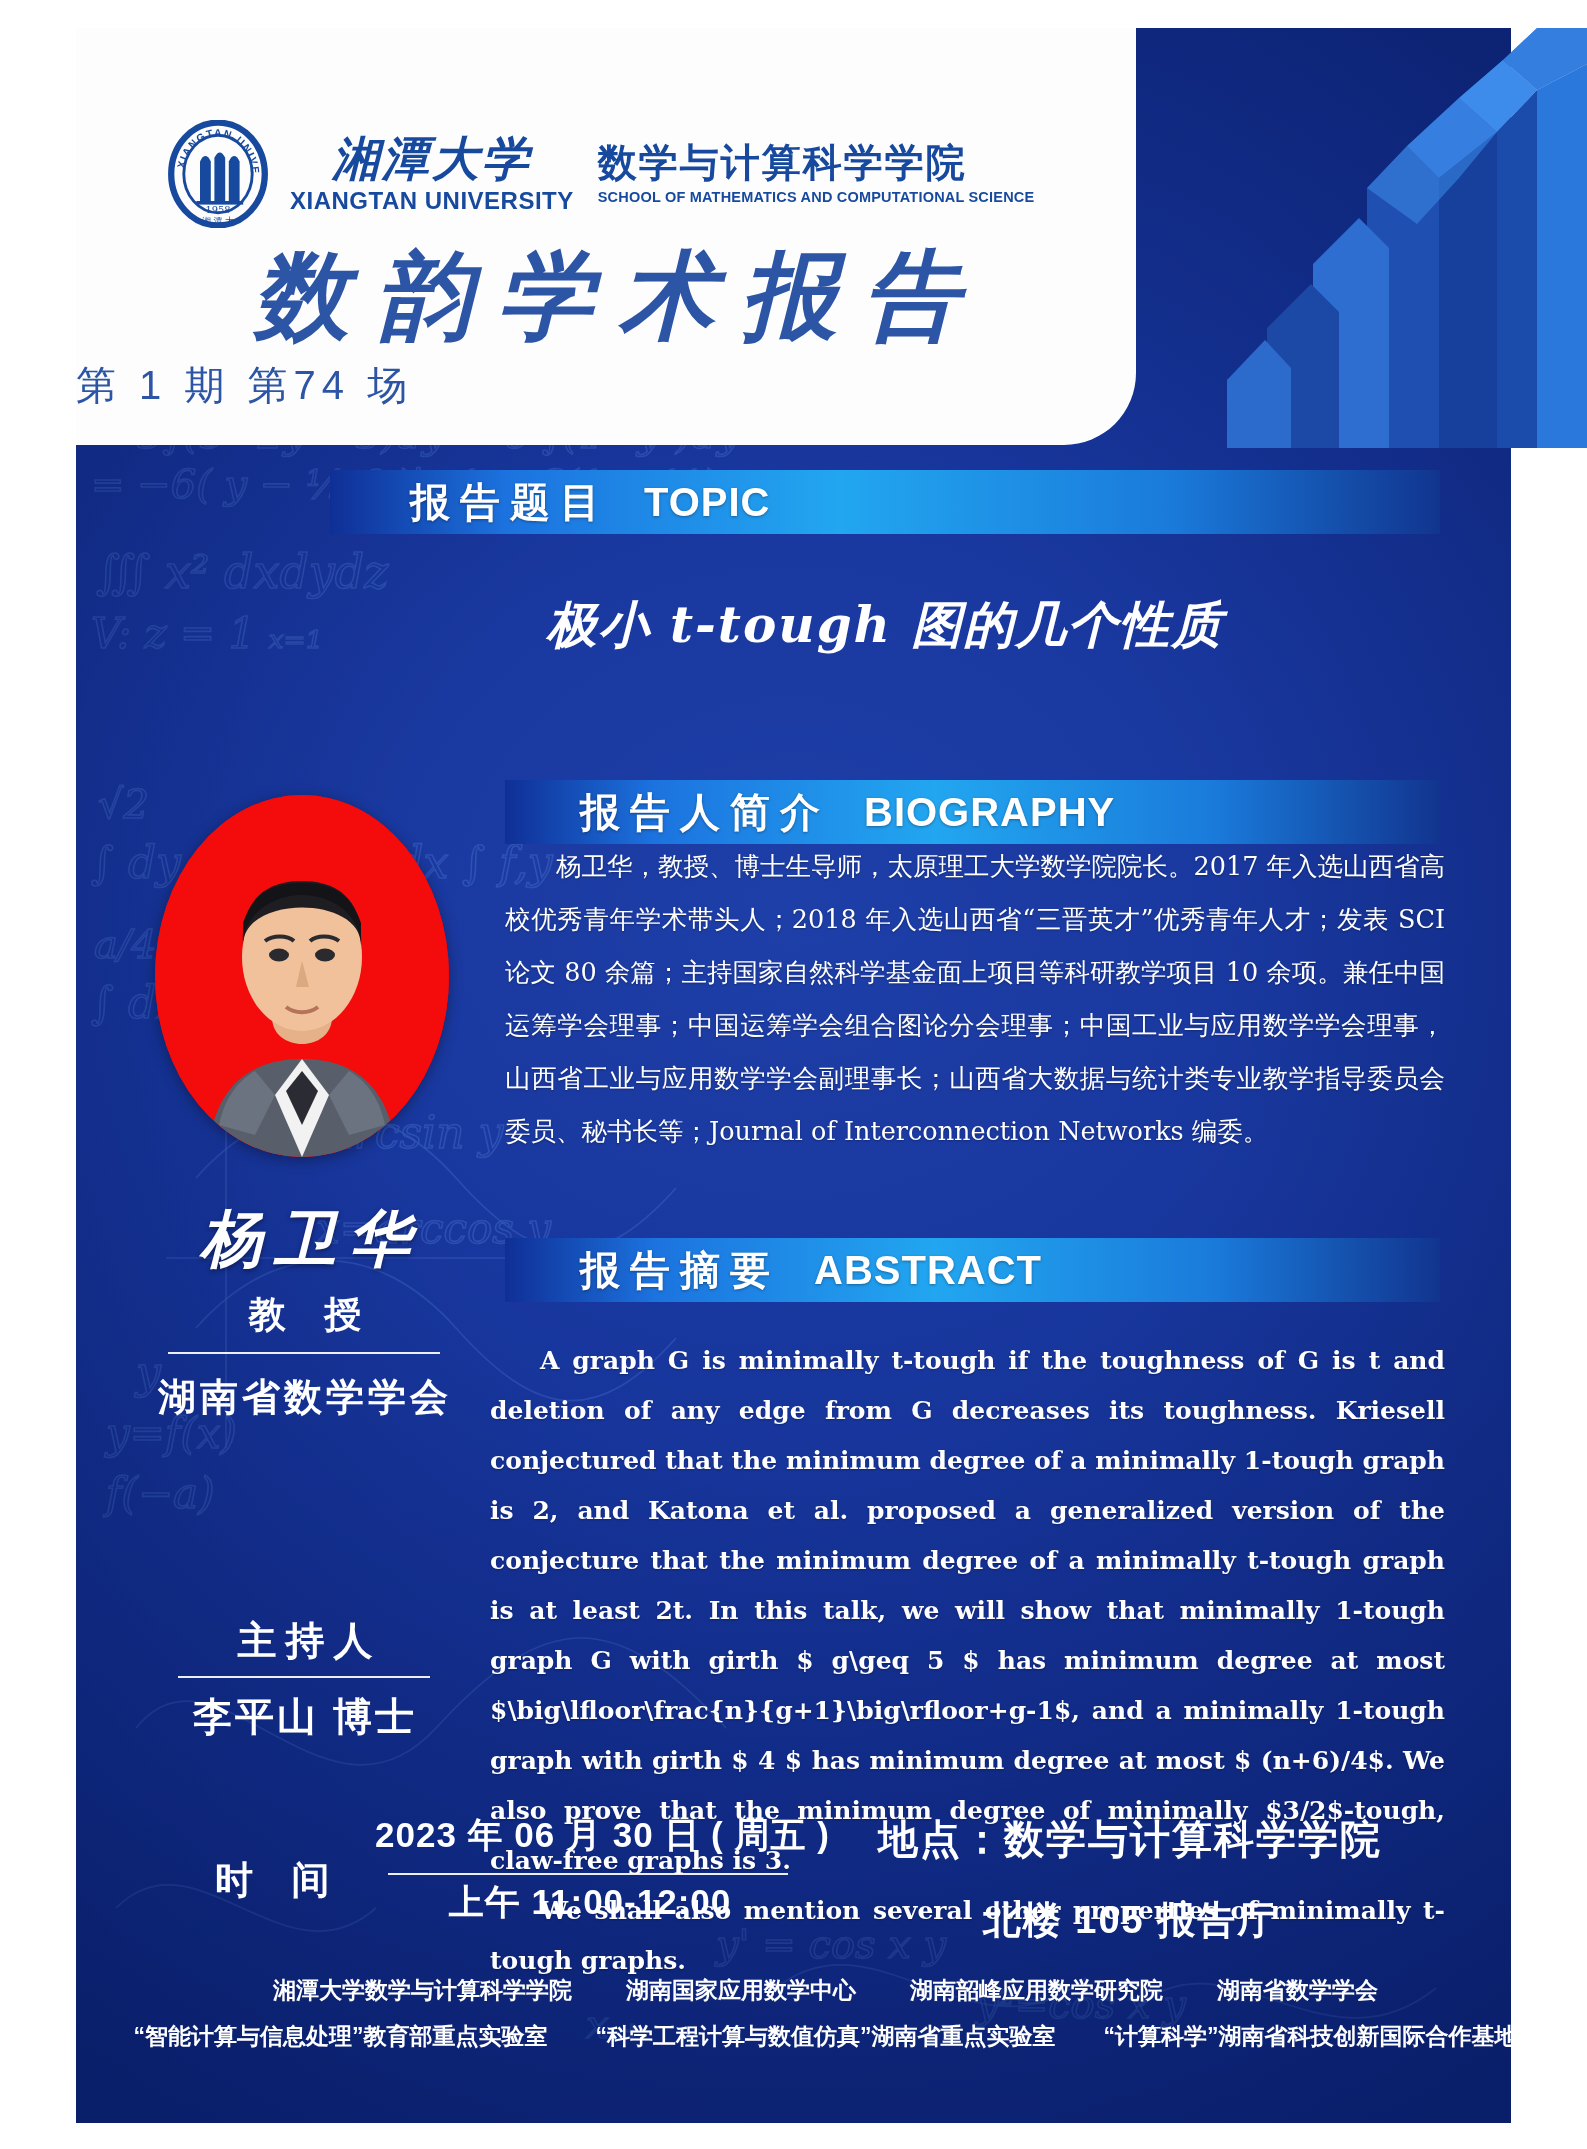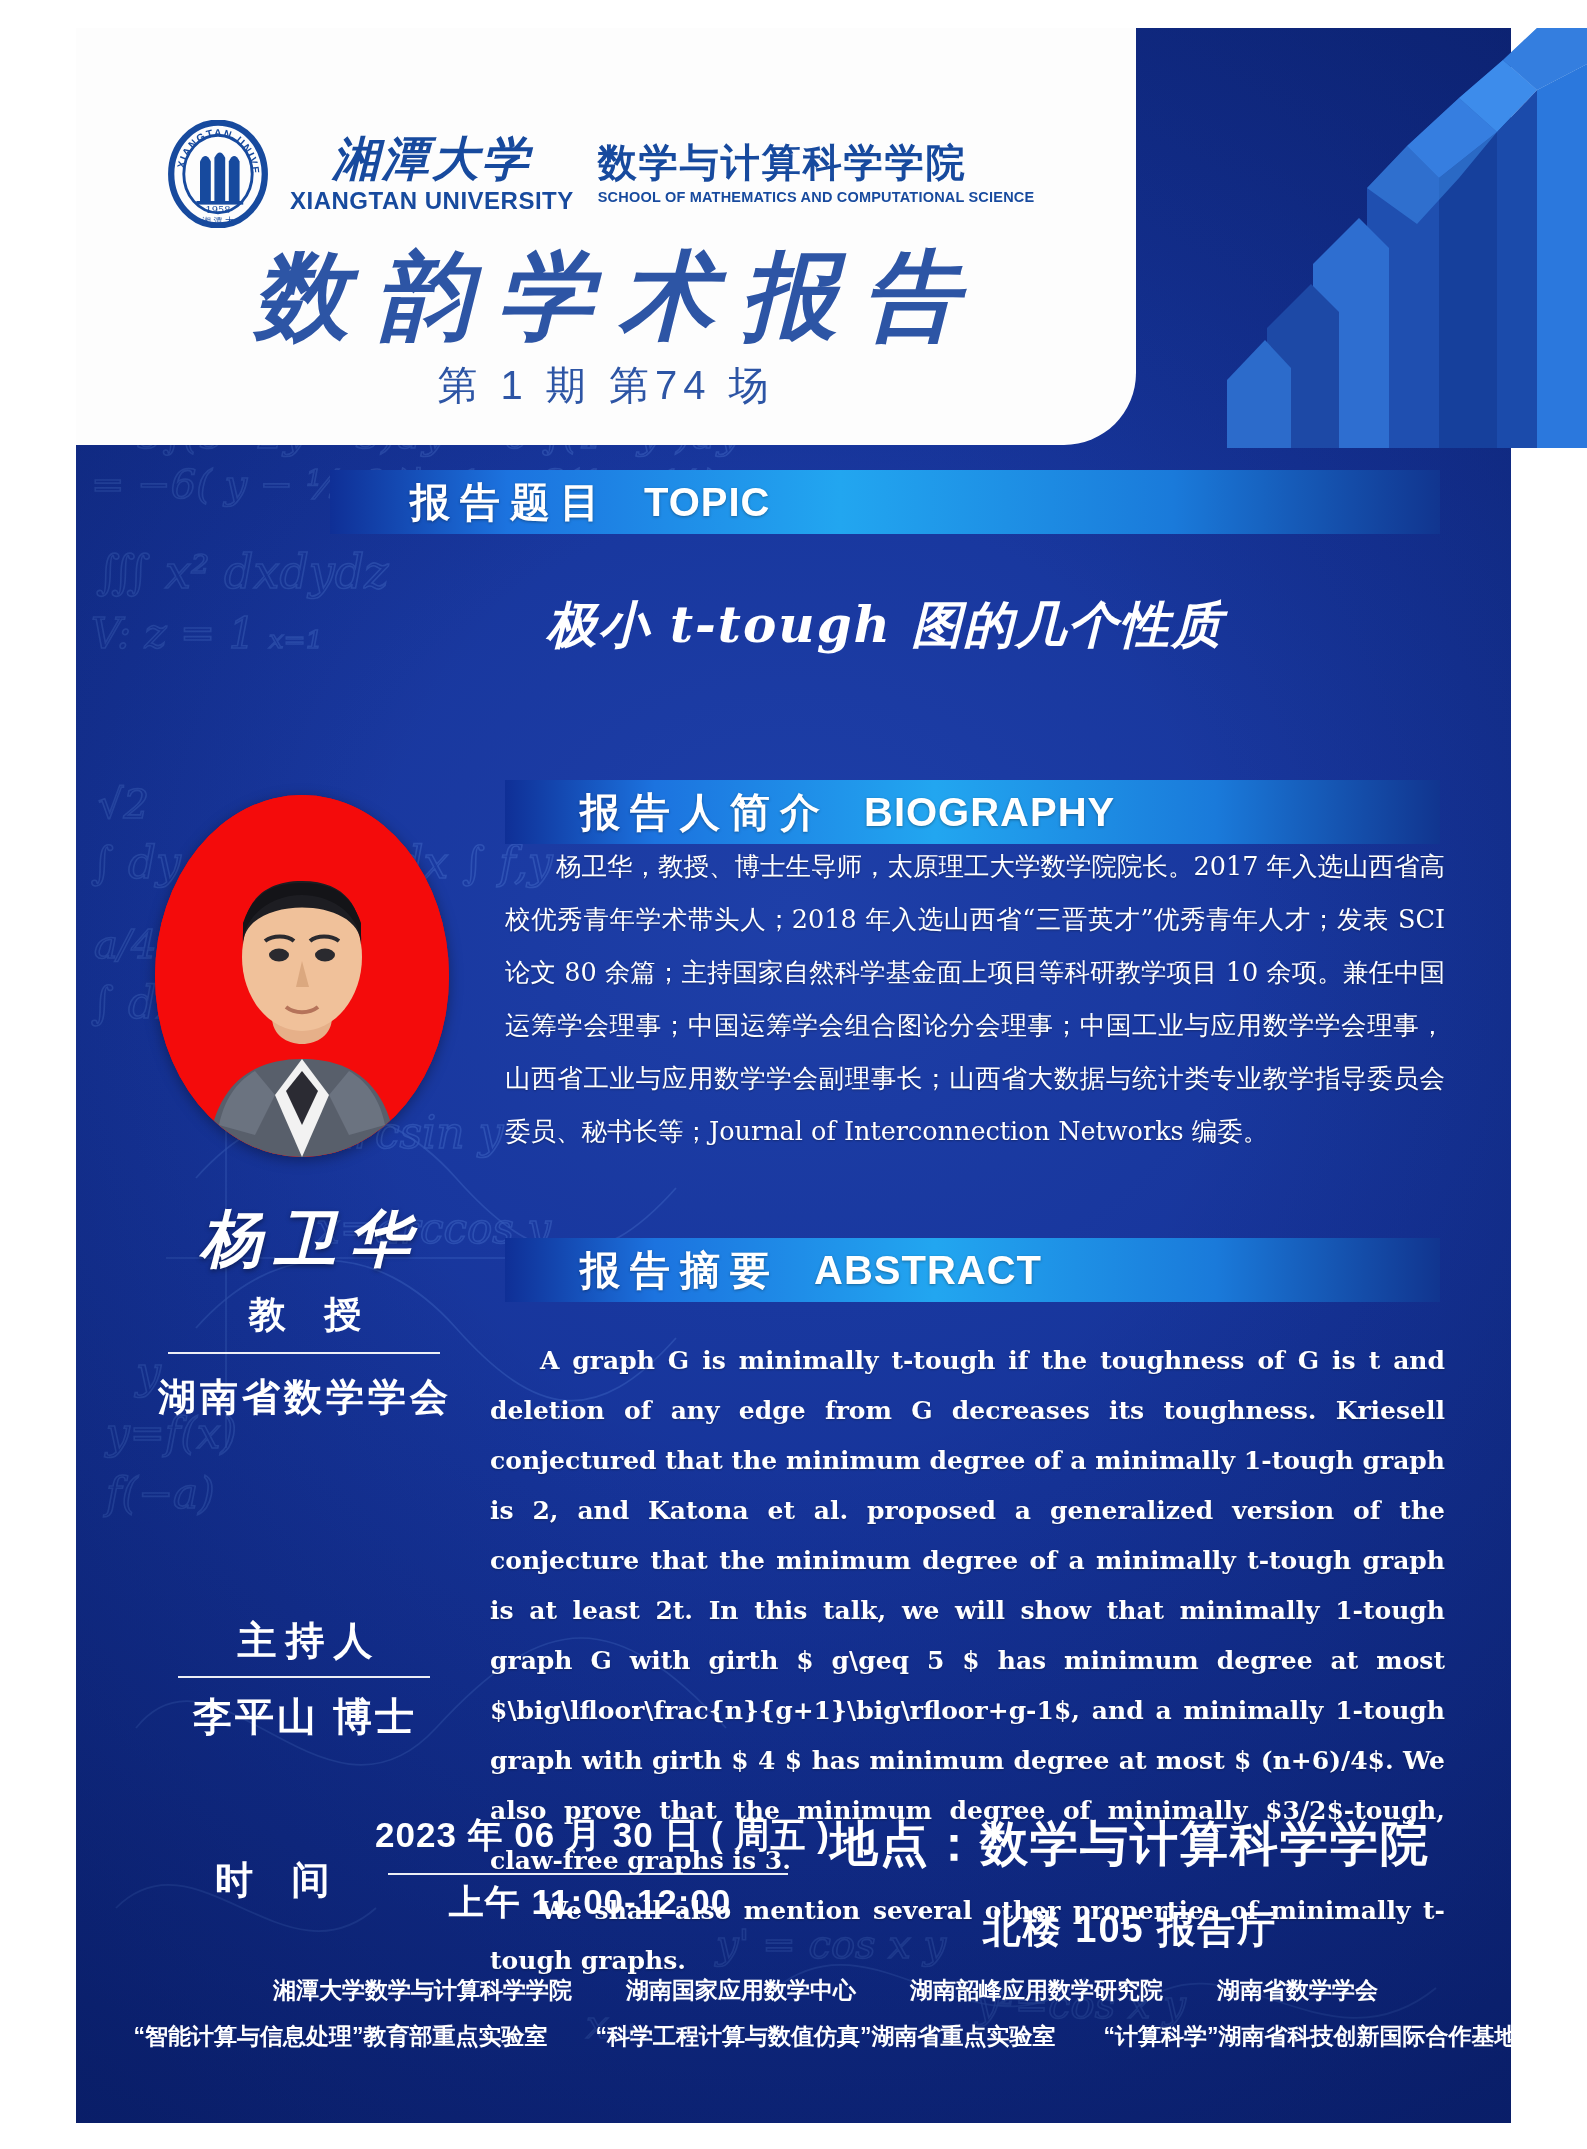--- a/index.html
+++ b/index.html
@@ -82,21 +82,20 @@
     text-align:center;
     font-family:"DejaVu Serif",serif;
     font-weight:bold;font-style:italic;
     font-size:96px;color:#2d55a5;
     letter-spacing:26px;
     text-indent:26px;
     white-space:nowrap;
   }
   .series-sub{
     position:absolute;left:0;right:0;top:330px;
-    text-align:center;
     font-size:40px;color:#2d55a5;letter-spacing:6px;
     white-space:nowrap;
   }
 
   
   .art{position:absolute;right:0;top:28px;width:520px;height:420px;z-index:4;}
 
   
   .bar{
     position:absolute;height:64px;
@@ -212,21 +211,21 @@
   #rule-time{left:388px;top:1873px;width:400px;}
   .time-hours{
     color:#ffffff;font-weight:bold;font-size:35px;letter-spacing:1px;
     margin-top:20px;white-space:nowrap;
   }
   .place-block{
     position:absolute;left:830px;top:1812px;width:600px;
     text-align:center;z-index:5;
   }
   .place-line1{
-    color:#ffffff;font-weight:bold;font-size:48px;letter-spacing:2px;white-space:nowrap;
+    color:#ffffff;font-weight:bold;font-size:40px;letter-spacing:2px;white-space:nowrap;
   }
   .place-line2{
     color:#ffffff;font-weight:bold;font-size:38px;letter-spacing:2px;
     margin-top:28px;white-space:nowrap;
   }
 
   
   .org-row{
     position:absolute;left:76px;width:1435px;
     display:flex;justify-content:center;align-items:center;

